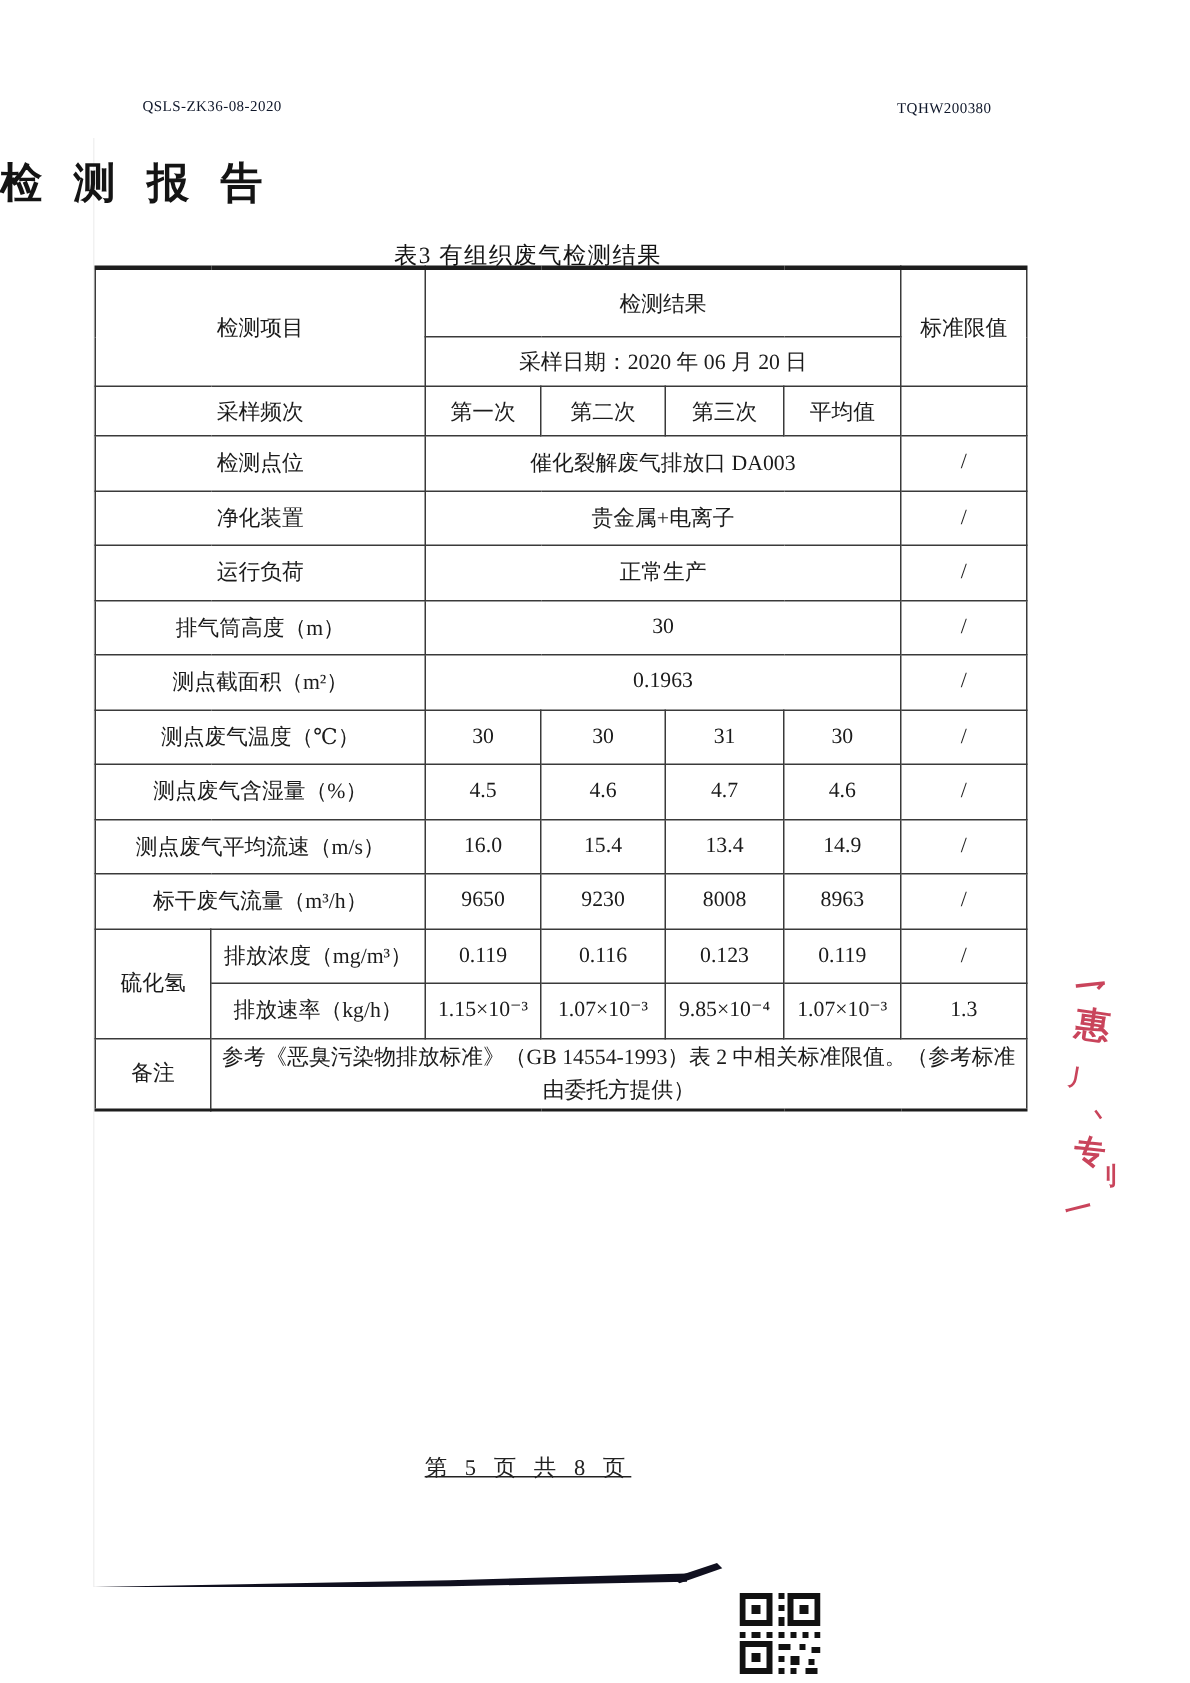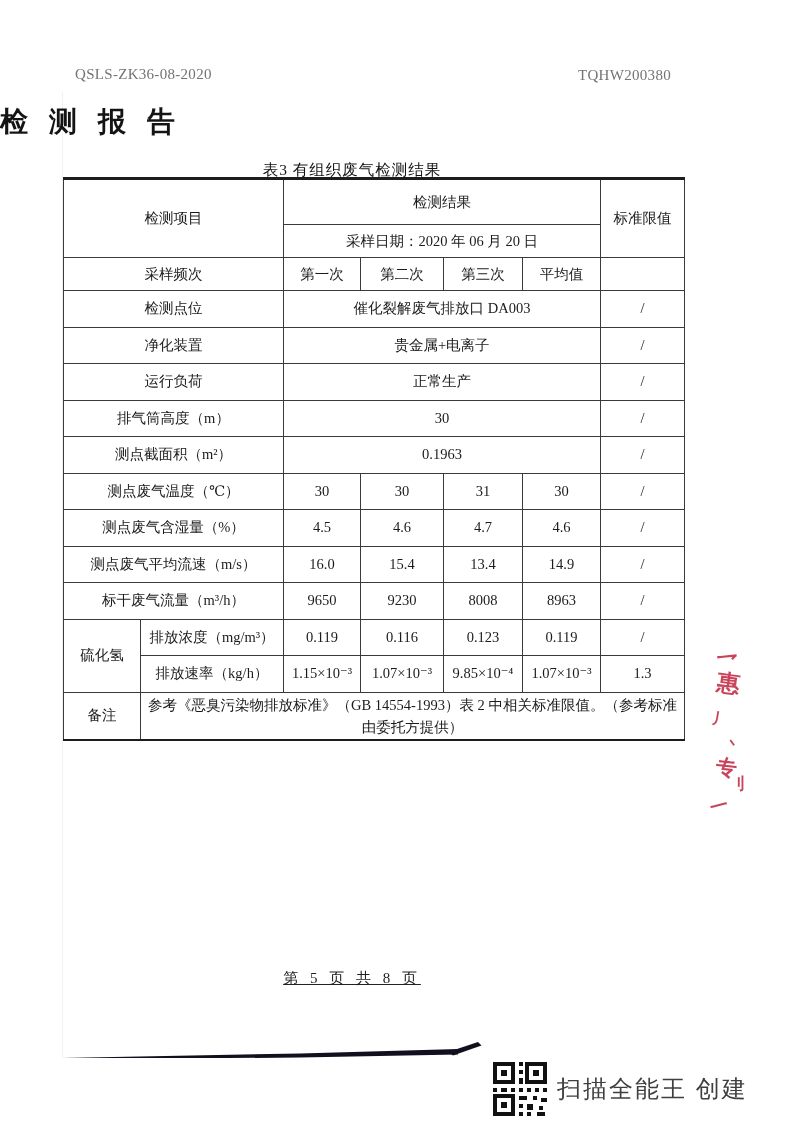--- a/index.html
+++ b/index.html
@@ -4,21 +4,21 @@
 <style>
   html,body{margin:0;padding:0;}
   body{
     width:793px;height:1122px;position:relative;overflow:hidden;
     background:#ffffff;
     font-family:"Liberation Serif","DejaVu Serif",serif;
     color:#1c1c1c;
   }
   .abs{position:absolute;}
   
-  .doc-code{font-size:15px;color:#737373;letter-spacing:.3px;}
+  .doc-code{font-size:10px;color:#0f172a;letter-spacing:.3px;margin-left:20px;}
   
   .report-title{
     left:0;top:103px;width:704px;text-align:left;
     font-size:28px;font-weight:bold;letter-spacing:7px;color:#141414;
   }
   .table-caption{
     left:0;top:160px;width:704px;text-align:center;
     font-size:15.5px;font-weight:normal;color:#141414;letter-spacing:1px;
   }
   
@@ -201,14 +201,13 @@
 </svg>
 
 <div class="abs" style="left:0;top:1058px;width:793px;height:64px;background:#ffffff;">
   <svg class="abs" style="left:493px;top:4px;" width="54" height="54" viewBox="0 0 54 54">
     <rect x="0" y="0" width="54" height="54" fill="#ffffff"></rect>
     <path d="M0 0h22v22H0zM32 0h22v22H32zM0 32h22v22H0z" fill="#111"></path>
     <path d="M4 4h14v14H4zM36 4h14v14H36zM4 36h14v14H4z" fill="#fff"></path>
     <path d="M8 8h6v6H8zM40 8h6v6H40zM8 40h6v6H8z" fill="#111"></path>
     <path d="M26 0h4v4h-4zM26 8h4v4h-4zM26 16h4v6h-4zM0 26h4v4H0zM8 26h6v4H8zM18 26h4v4h-4zM26 26h4v4h-4zM34 26h4v4h-4zM42 26h4v4h-4zM50 26h4v4h-4zM26 34h8v4h-8zM40 34h4v4h-4zM48 36h6v4h-6zM26 42h4v4h-4zM34 42h6v6h-6zM46 44h4v4h-4zM26 50h4v4h-4zM34 50h4v4h-4zM44 50h8v4h-8z" fill="#111"></path>
   </svg>
-  <div class="abs scanner-label" style="top:15px;left:557px;">扫描全能王 创建</div>
 </div>
 
 </body></html>

